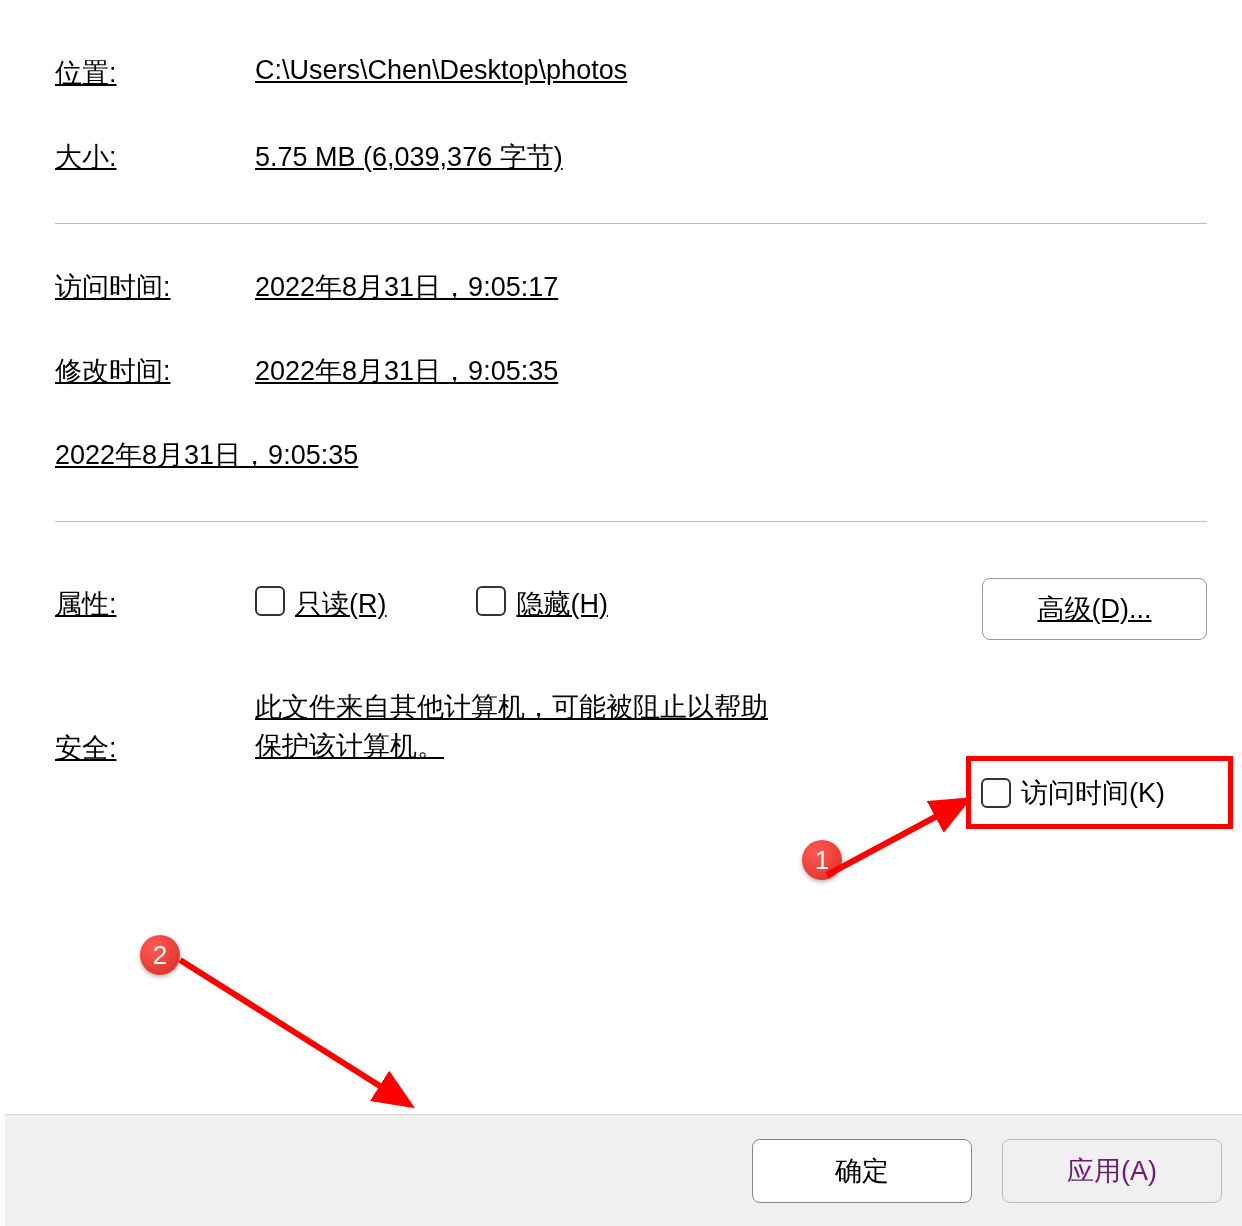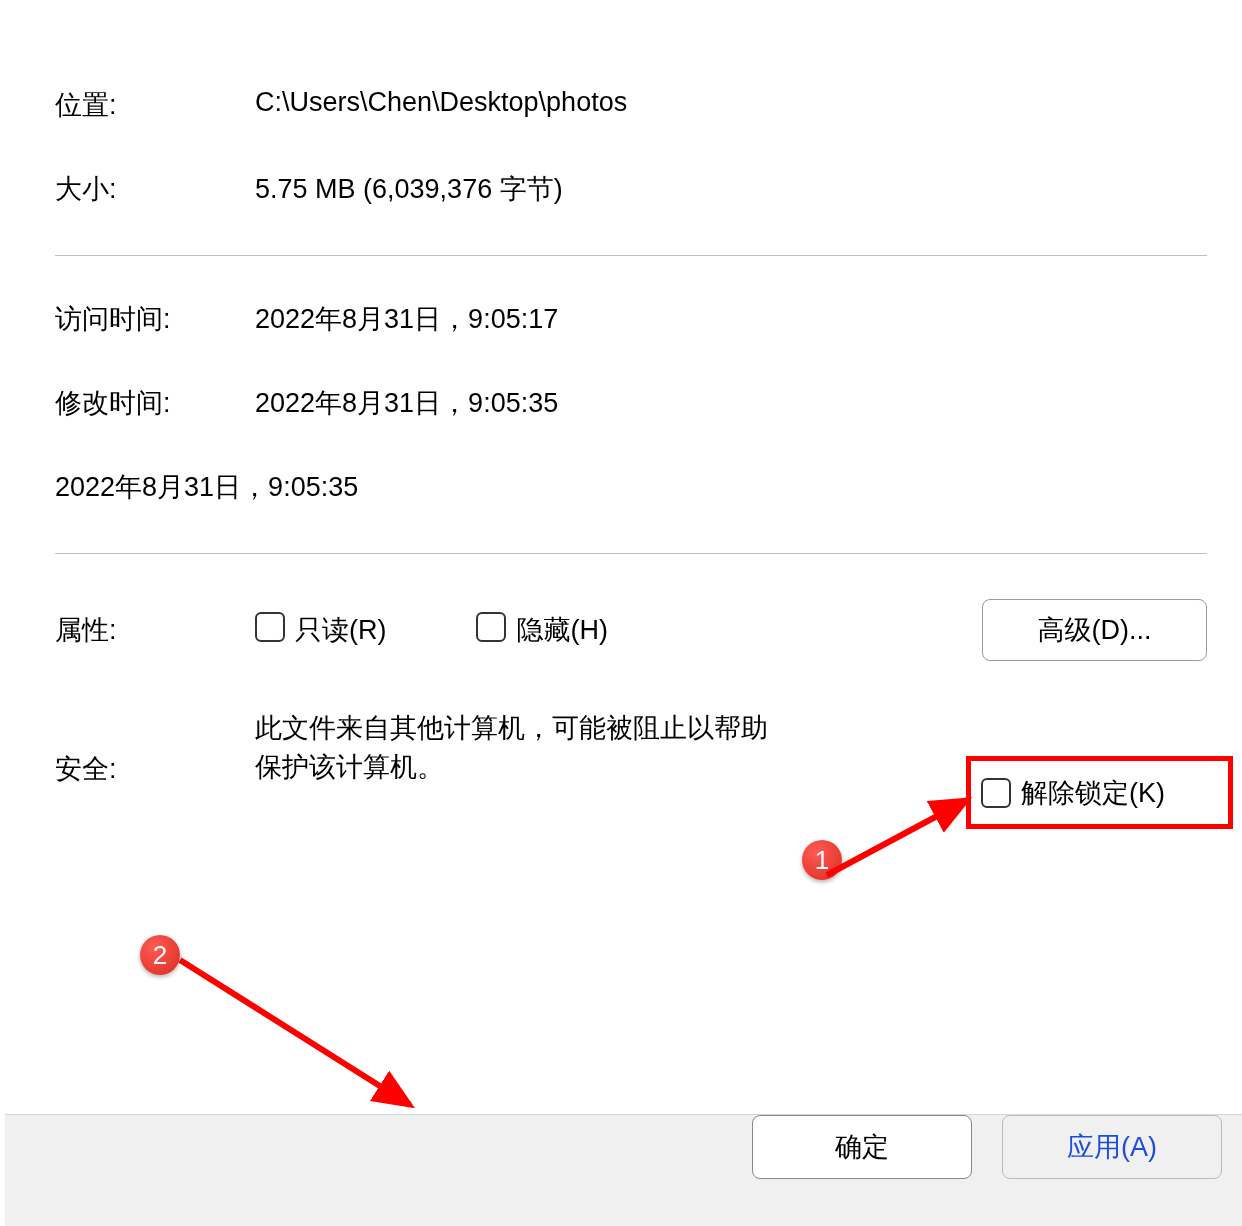--- a/index.html
+++ b/index.html
@@ -6,21 +6,22 @@
     body {
       font-family: "Microsoft YaHei", "Segoe UI", sans-serif;
       font-size: 27px;
       color: #000;
       background: #fff;
       width: 1242px;
       height: 1226px;
       position: relative;
     }
     .content {
-      padding: 87px 35px 0 55px;
+      padding: 55px 35px 0 55px;
+      text-decoration: underline;
     }
     .row {
       display: flex;
       align-items: flex-start;
       margin-bottom: 48px;
     }
     .label {
       width: 200px;
       flex-shrink: 0;
     }
@@ -51,20 +52,21 @@
     .adv-btn {
       width: 225px;
       height: 62px;
       border: 1px solid #999;
       border-radius: 8px;
       background: #fff;
       font-size: 27px;
       font-family: inherit;
       cursor: pointer;
       margin-left: auto;
+      margin-top: 11px;
     }
     .security-row {
       display: flex;
       align-items: flex-end;
     }
     .security-text {
       width: 530px;
       line-height: 1.45;
     }
     .unblock-box {
@@ -80,38 +82,39 @@
     }
     .button-bar {
       position: absolute;
       bottom: 0;
       left: 5px;
       right: 0;
       height: 112px;
       background: #f0f0f0;
       border-top: 1px solid #d6d6d6;
       display: flex;
+      align-items: center;
       justify-content: flex-end;
       padding-right: 20px;
       gap: 30px;
     }
     .btn {
       width: 220px;
       height: 64px;
       border: 1px solid #888;
       border-radius: 8px;
       background: #fff;
       font-size: 27px;
       font-family: inherit;
       cursor: pointer;
     }
     .btn-apply {
       background: #f0f0f0;
       border-color: #bbb;
-      color: #1d4ed8;
+      color: #701a75;
     }
     .badge {
       position: absolute;
       width: 40px;
       height: 40px;
       border-radius: 50%;
       background: radial-gradient(circle at 35% 30%, #ff5a55, #d92c20);
       color: #fff;
       font-size: 26px;
       font-weight: 500;
@@ -170,21 +173,21 @@
   </div>
 
   <div class="security-row">
     <div class="label">安全:</div>
     <div class="security-text">此文件来自其他计算机，可能被阻止以帮助保护该计算机。</div>
   </div>
 </div>
 
 <div class="unblock-box">
   <span class="checkbox"></span>
-  <span>解除锁定(K)</span>
+  <span>访问时间(K)</span>
 </div>
 
 <div class="badge badge1">1</div>
 <div class="badge badge2">2</div>
 
 <svg class="arrow" style="right:250px; top:790px; width:170px; height:95px;">
   <defs>
       <marker id="ah1" markerWidth="8" markerHeight="8" refX="6" refY="3" orient="auto">
         <polygon points="0 0, 7 3, 0 6" fill="#f00"></polygon>
       </marker>

